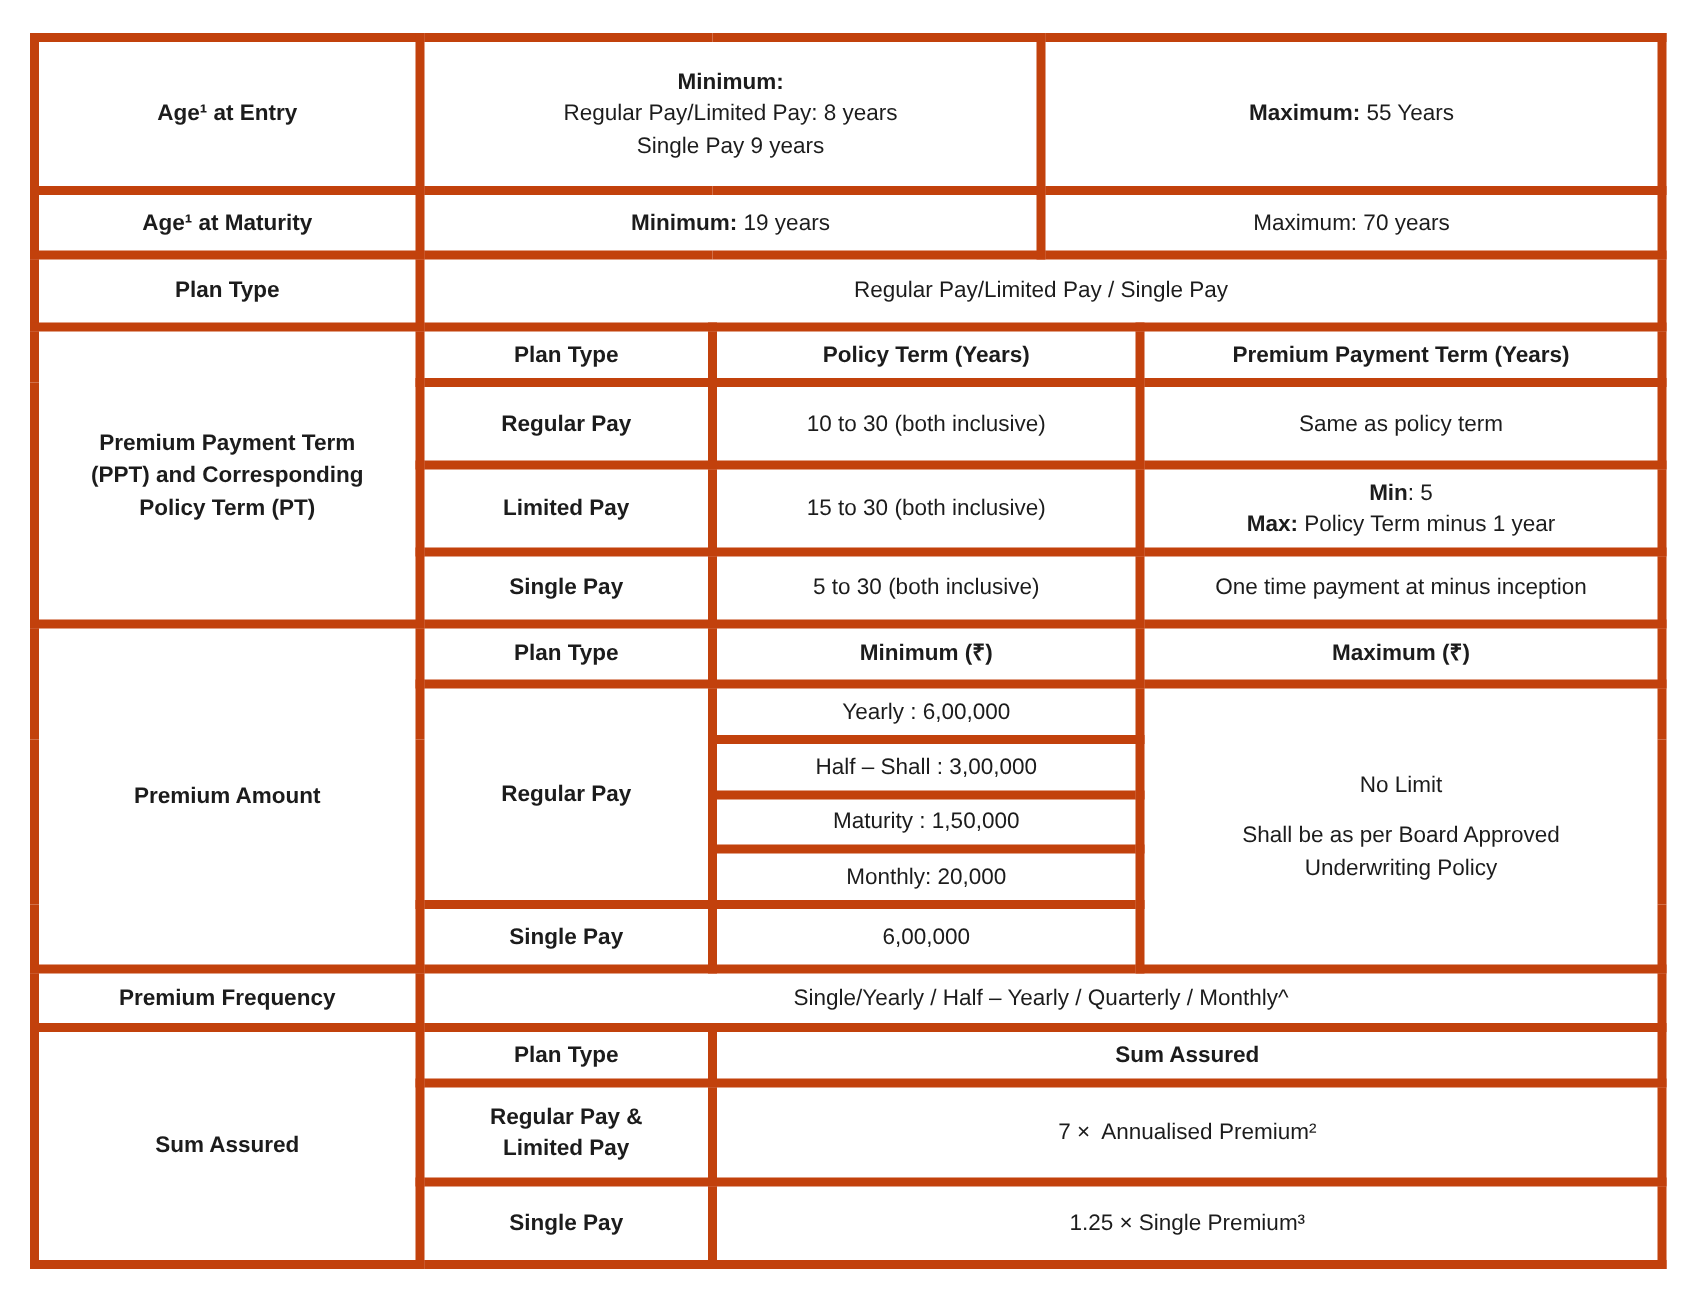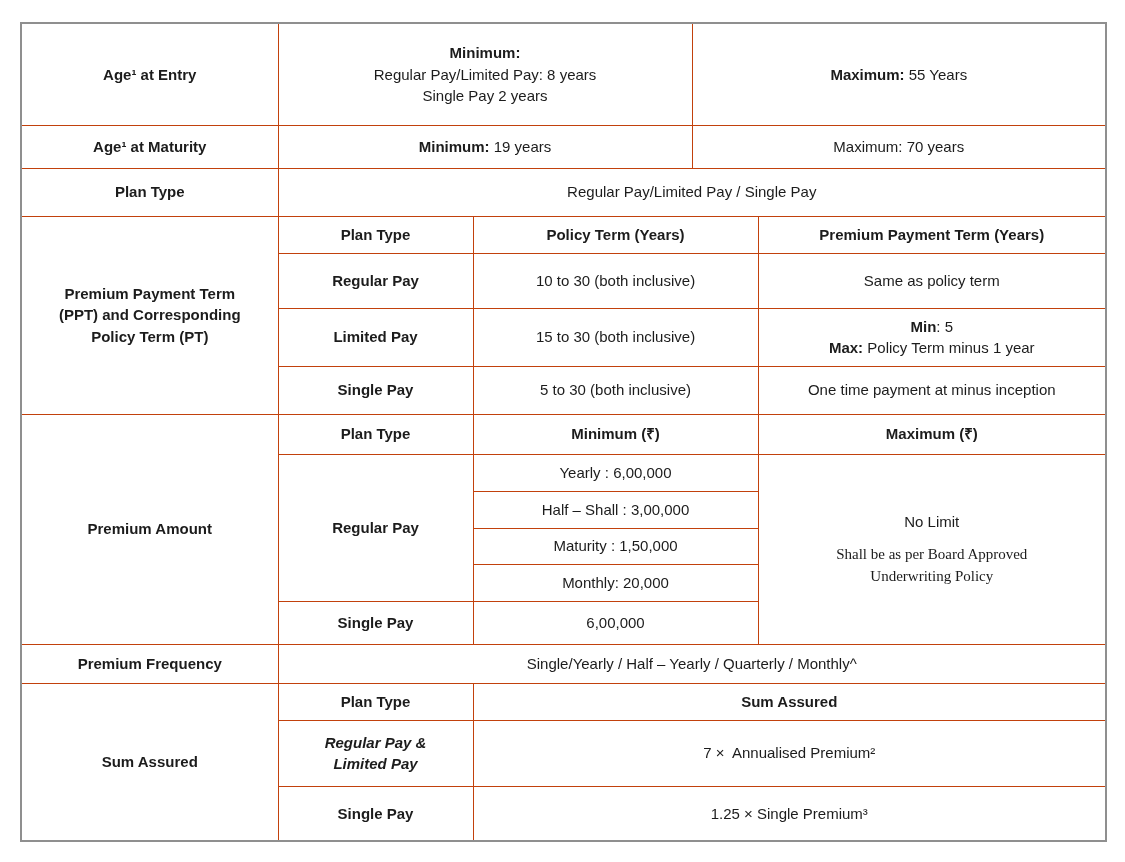--- a/index.html
+++ b/index.html
@@ -16,42 +16,40 @@
     box-sizing: border-box;
     padding: 22px 20px;
   }
   table.policy {
     border-collapse: collapse;
     table-layout: fixed;
     width: 1085px;
     border: 2px solid #8f8f8f;
   }
   table.policy td {
-    border: 1px solid #c2410c;
+    border: 6px solid #c2410c;
     text-align: center;
     vertical-align: middle;
     font-size: 15px;
     line-height: 1.42;
     padding: 2px 16px;
     overflow: hidden;
   }
   .b { font-weight: bold; }
   .narrow-label {
     max-width: 200px;
     margin: 12px auto;
   }
   .narrow-plan {
     max-width: 116px;
     margin: 0 auto;
-    font-style: italic;
   }
   .narrow-max {
     max-width: 250px;
     margin: 12px auto 0 auto;
-    font-family: Liberation Serif, serif;
   }
   .pre { white-space: pre-wrap; }
 </style>
 </head>
 <body>
 
 <div class="page">
   <table class="policy">
     <colgroup>
       <col style="width:257px">
@@ -62,21 +60,21 @@
     </colgroup>
 
     <tbody>
         <tr style="height:102px">
       <td class="b">
         <span>Age¹ at Entry</span>
       </td>
       <td colspan="2">
         <div class="b">Minimum:</div>
         <div>Regular Pay/Limited Pay: 8 years</div>
-        <div>Single Pay 2 years</div>
+        <div>Single Pay 9 years</div>
       </td>
       <td colspan="2">
         <span class="b">Maximum:</span><span> 55 Years</span>
       </td>
     </tr>
 
     <tr style="height:43px">
       <td class="b">
         <span>Age¹ at Maturity</span>
       </td>

